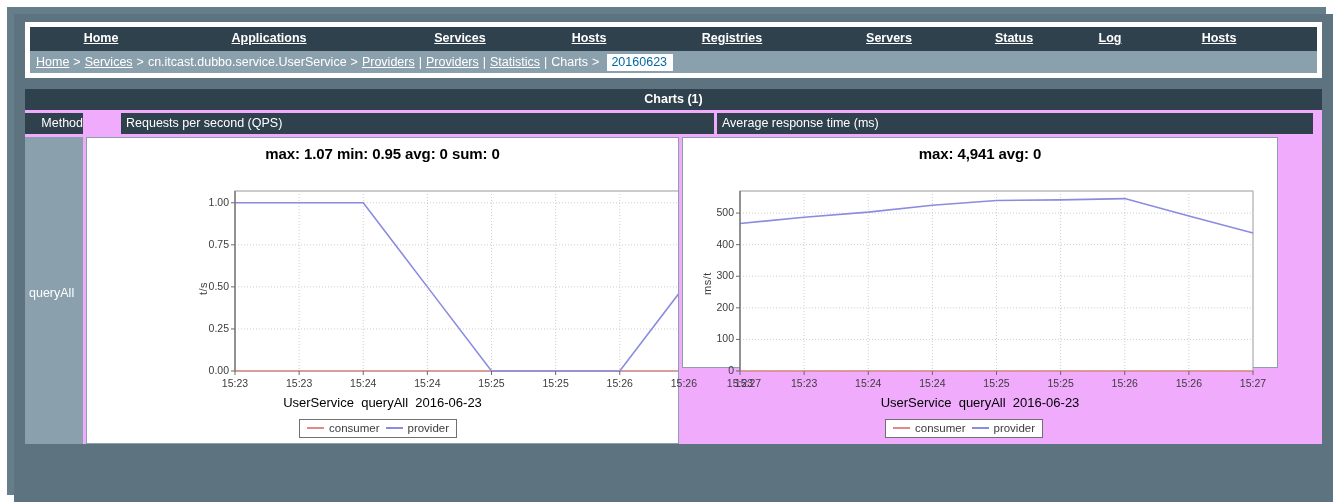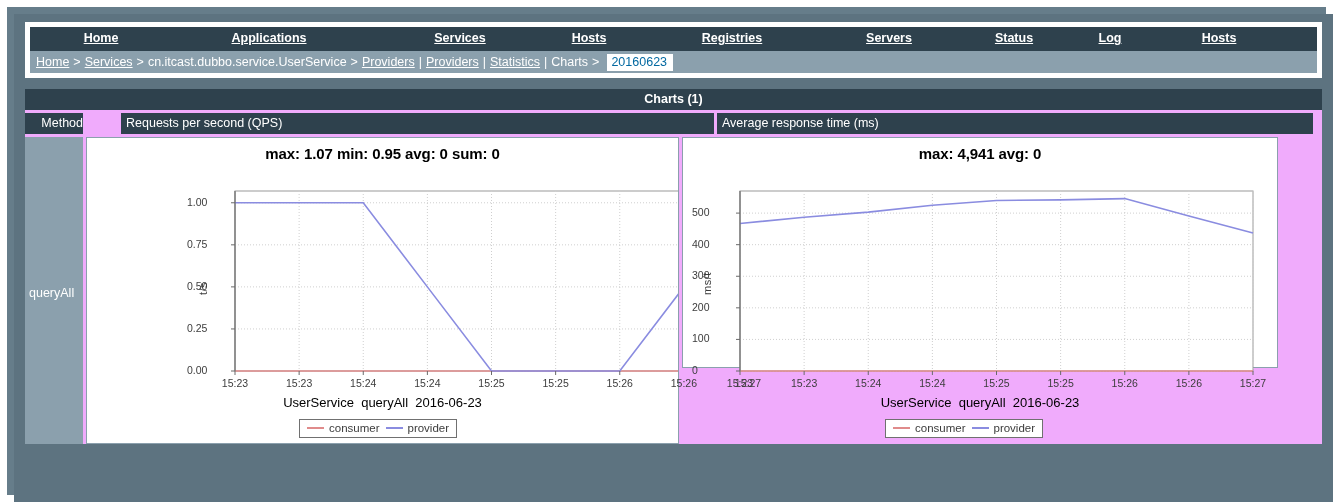--- a/index.html
+++ b/index.html
@@ -163,21 +163,21 @@
     color: #3c3c3c;
     transform: rotate(-90deg);
     transform-origin: left top;
     white-space: nowrap;
     letter-spacing: 0.5px;
   }
   .ytick {
     position: absolute;
     font-size: 10.5px;
     color: #3c3c3c;
-    text-align: left;
+    text-align: right;
     white-space: nowrap;
   }
   .xtick {
     position: absolute;
     font-size: 10.5px;
     color: #3c3c3c;
     text-align: center;
     white-space: nowrap;
   }
   .xcaption {

